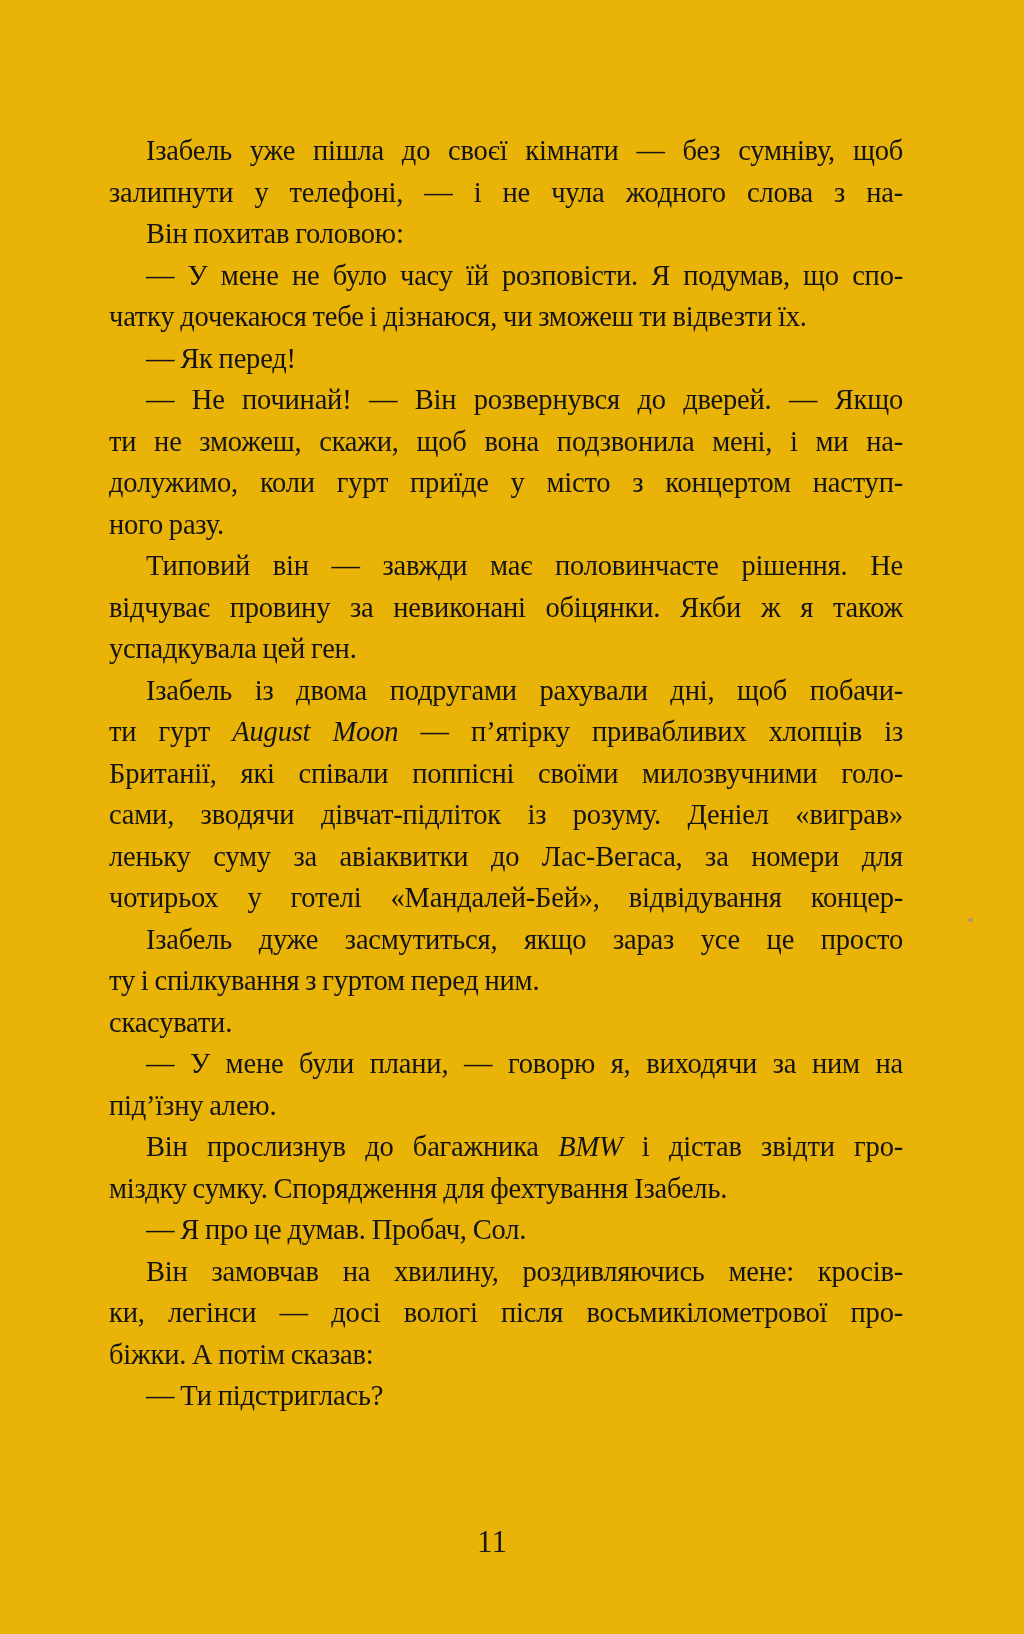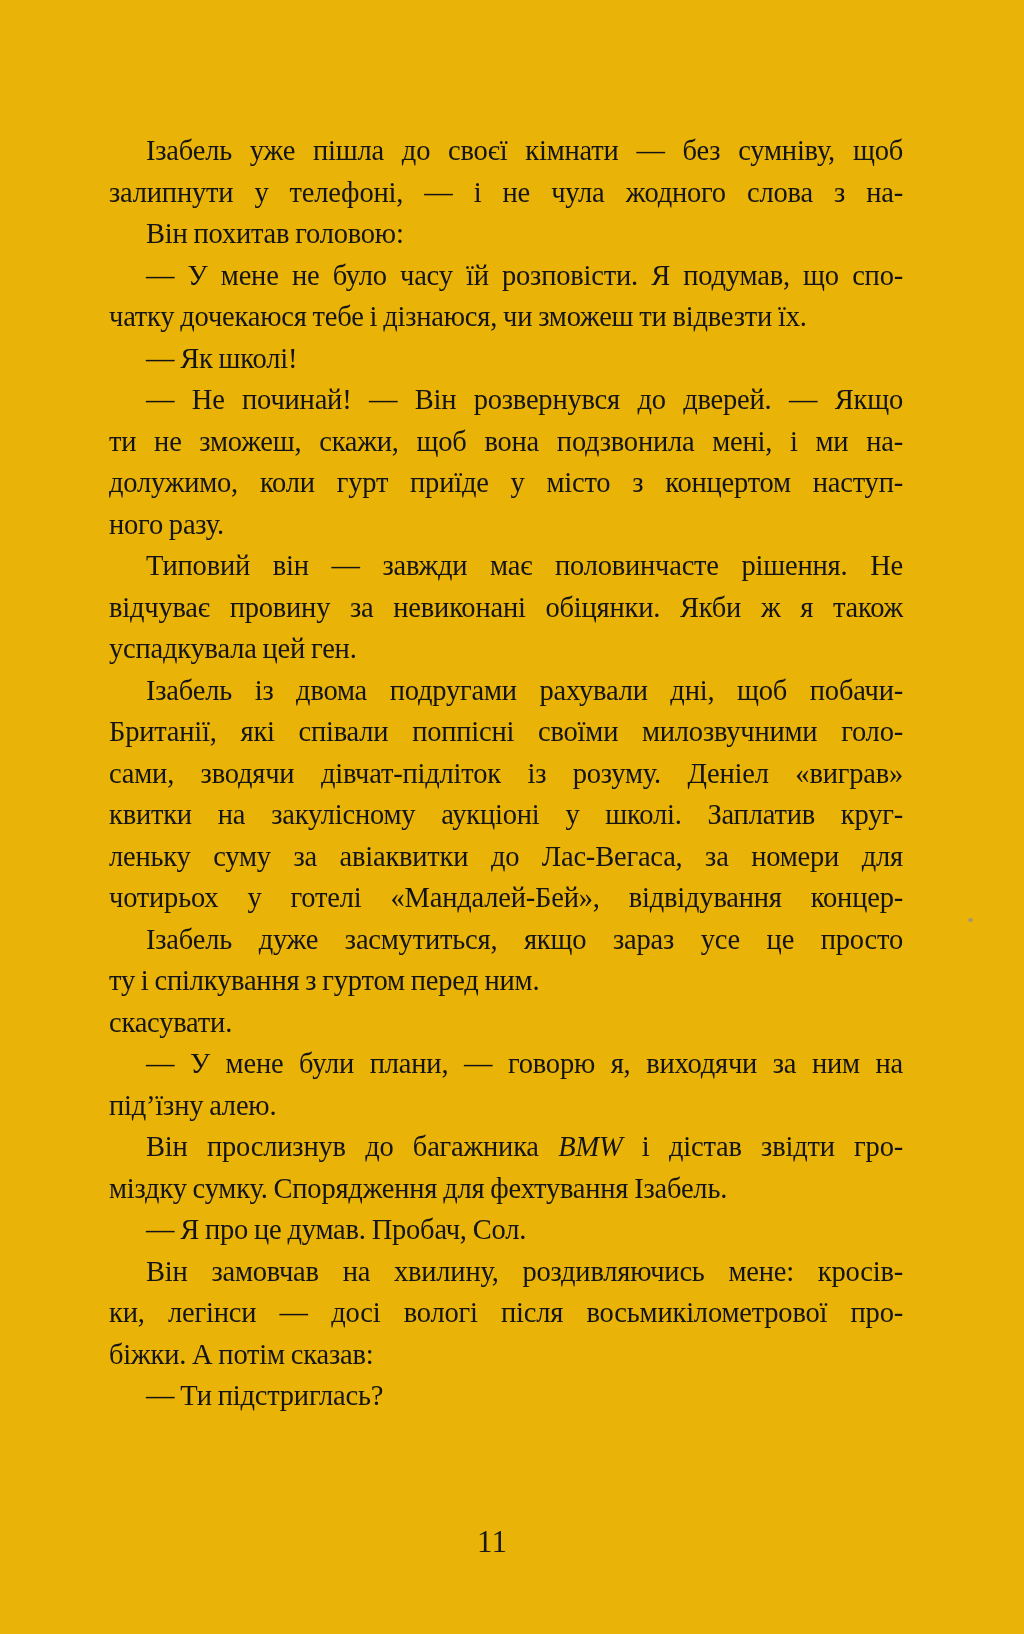--- a/index.html
+++ b/index.html
@@ -62,32 +62,32 @@
 </head>
 <body>
 
 <div class="page">
   <div class="text-block" id="text-block">
       <div class="line indent"><span>Ізабель уже пішла до своєї кімнати — без сумніву, щоб</span></div>
       <div class="line"><span>залипнути у телефоні, — і не чула жодного слова з на-</span></div>
       <div class="line indent end"><span>Він похитав головою:</span></div>
       <div class="line indent"><span>— У мене не було часу їй розповісти. Я подумав, що спо-</span></div>
       <div class="line end"><span>чатку дочекаюся тебе і дізнаюся, чи зможеш ти відвезти їх.</span></div>
-      <div class="line indent end"><span>— Як школі!</span></div>
+      <div class="line indent end"><span>— Як перед!</span></div>
       <div class="line indent"><span>— Не починай! — Він розвернувся до дверей. — Якщо</span></div>
       <div class="line"><span>ти не зможеш, скажи, щоб вона подзвонила мені, і ми на-</span></div>
       <div class="line"><span>долужимо, коли гурт приїде у місто з концертом наступ-</span></div>
       <div class="line end"><span>ного разу.</span></div>
       <div class="line indent"><span>Типовий він — завжди має половинчасте рішення. Не</span></div>
       <div class="line"><span>відчуває провину за невиконані обіцянки. Якби ж я також</span></div>
       <div class="line end"><span>успадкувала цей ген.</span></div>
       <div class="line indent"><span>Ізабель із двома подругами рахували дні, щоб побачи-</span></div>
+      <div class="line"><span>ти гурт </span><i>August Moon</i><span> — п’ятірку привабливих хлопців із</span></div>
       <div class="line"><span>Британії, які співали поппісні своїми милозвучними голо-</span></div>
       <div class="line"><span>сами, зводячи дівчат-підліток із розуму. Деніел «виграв»</span></div>
-      <div class="line"><span>квитки на закулісному аукціоні у школі. Заплатив круг-</span></div>
       <div class="line"><span>леньку суму за авіаквитки до Лас-Вегаса, за номери для</span></div>
       <div class="line"><span>чотирьох у готелі «Мандалей-Бей», відвідування концер-</span></div>
       <div class="line indent"><span>Ізабель дуже засмутиться, якщо зараз усе це просто</span></div>
       <div class="line end"><span>ту і спілкування з гуртом перед ним.</span></div>
       <div class="line end"><span>скасувати.</span></div>
       <div class="line indent"><span>— У мене були плани, — говорю я, виходячи за ним на</span></div>
       <div class="line end"><span>під’їзну алею.</span></div>
       <div class="line indent"><span>Він прослизнув до багажника </span><i>BMW</i><span> і дістав звідти гро-</span></div>
       <div class="line end"><span>міздку сумку. Спорядження для фехтування Ізабель.</span></div>
       <div class="line indent end"><span>— Я про це думав. Пробач, Сол.</span></div>

